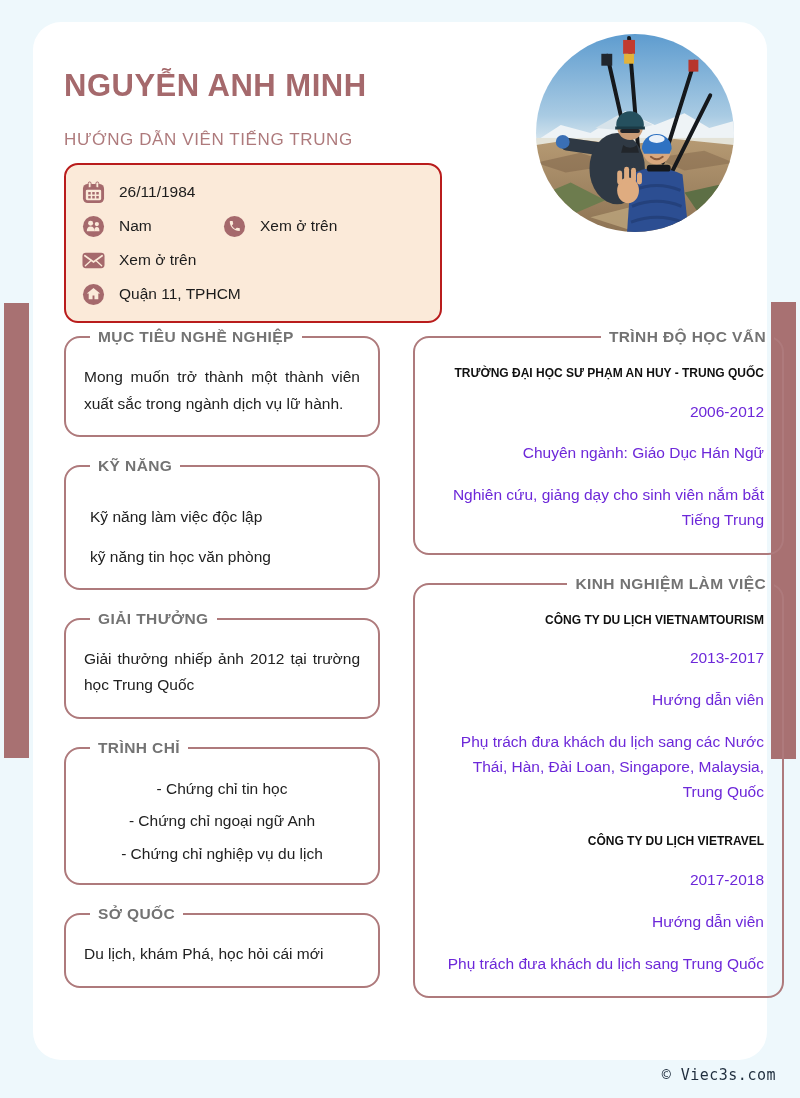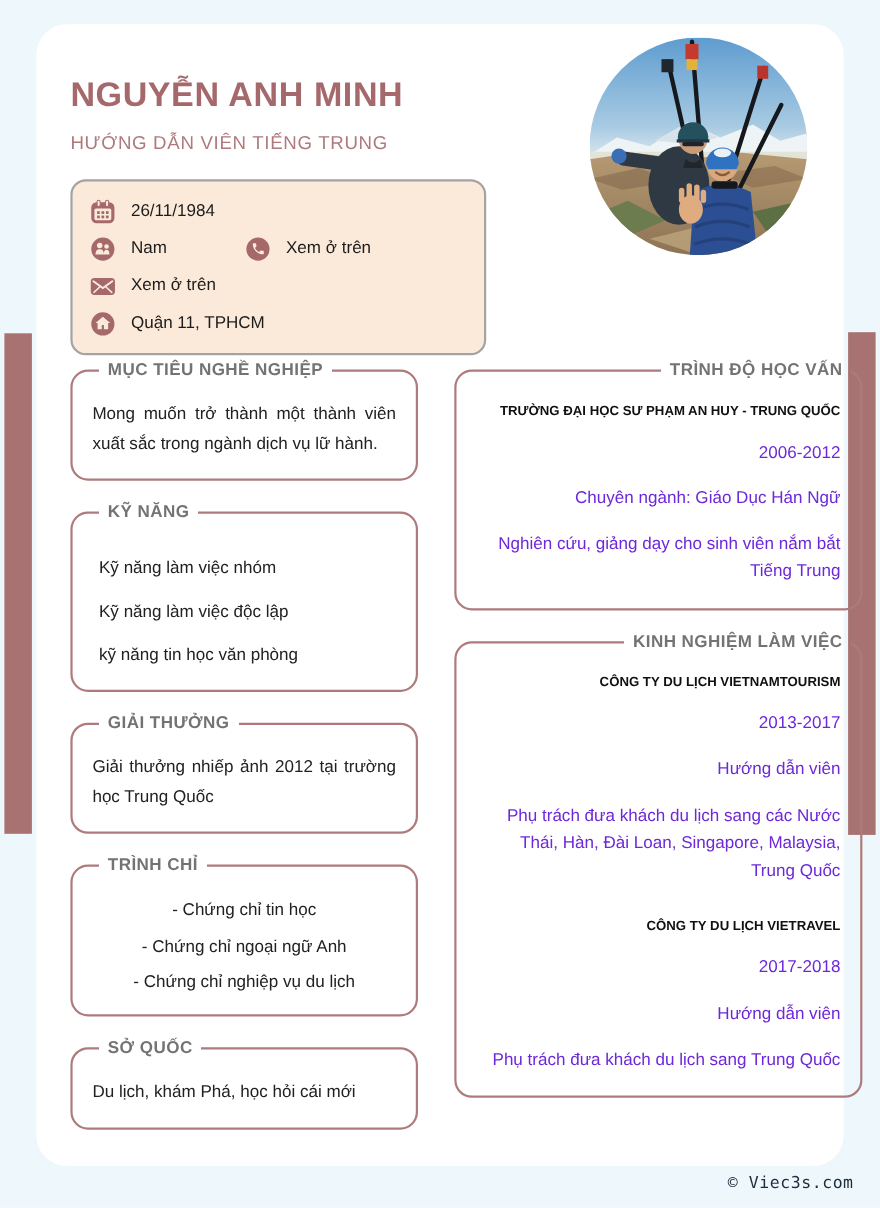--- a/index.html
+++ b/index.html
@@ -16,34 +16,34 @@
   .card {
     position:absolute; left:33px; top:22px; width:734px; height:1038px;
     background:#ffffff; border-radius:28px;
   }
 
   .name {
     position:absolute; left:31px; top:46px;
     font-size:31px; font-weight:bold; color:#a5696c; letter-spacing:.5px;
   }
   .subtitle {
-    position:absolute; left:31px; top:98px;
+    position:absolute; left:31px; top:108px;
     font-size:17px; color:#ae7a7c; letter-spacing:.6px;
   }
 
   .photo {
     position:absolute; left:503px; top:12px; width:198px; height:198px;
     border-radius:50%; overflow:hidden;
   }
   .photo svg { display:block; }
 
   .infobox {
     position:absolute; left:31px; top:141px; width:378px; height:160px;
     box-sizing:border-box; background:#fbead9;
-    border:2px solid #a3a3a3; border-radius:14px;
+    border:2px solid #b91c1c; border-radius:14px;
     padding:11px 16px; display:flex; flex-direction:column; justify-content:space-between;
   }
   .info-row { display:flex; align-items:center; height:32px; }
   .ico { width:23px; height:23px; flex:0 0 23px; }
   .info-val { margin-left:14px; font-size:15.5px; color:#1c1c1c; }
   .val-gender { width:104px; }
 
   .col { position:absolute; top:306px; }
   .col-left  { left:31px;  width:316px; }
   .col-right { left:380px; width:371px;text-align:right; }
@@ -214,21 +214,20 @@
 
   <div class="col col-left">
 
     <fieldset class="section">
       <legend class="sec-title">MỤC TIÊU NGHỀ NGHIỆP</legend>
       <p class="body-p justify">Mong muốn trở thành một thành viên xuất sắc trong ngành dịch vụ lữ hành.</p>
     </fieldset>
 
     <fieldset class="section">
       <legend class="sec-title">KỸ NĂNG</legend>
-      <div class="skill-item">Kỹ năng làm việc nhóm</div>
       <div class="skill-item">Kỹ năng làm việc độc lập</div>
       <div class="skill-item">kỹ năng tin học văn phòng</div>
     </fieldset>
 
     <fieldset class="section">
       <legend class="sec-title">GIẢI THƯỞNG</legend>
       <p class="body-p justify">Giải thưởng nhiếp ảnh 2012 tại trường học Trung Quốc</p>
     </fieldset>
 
     <fieldset class="section">

